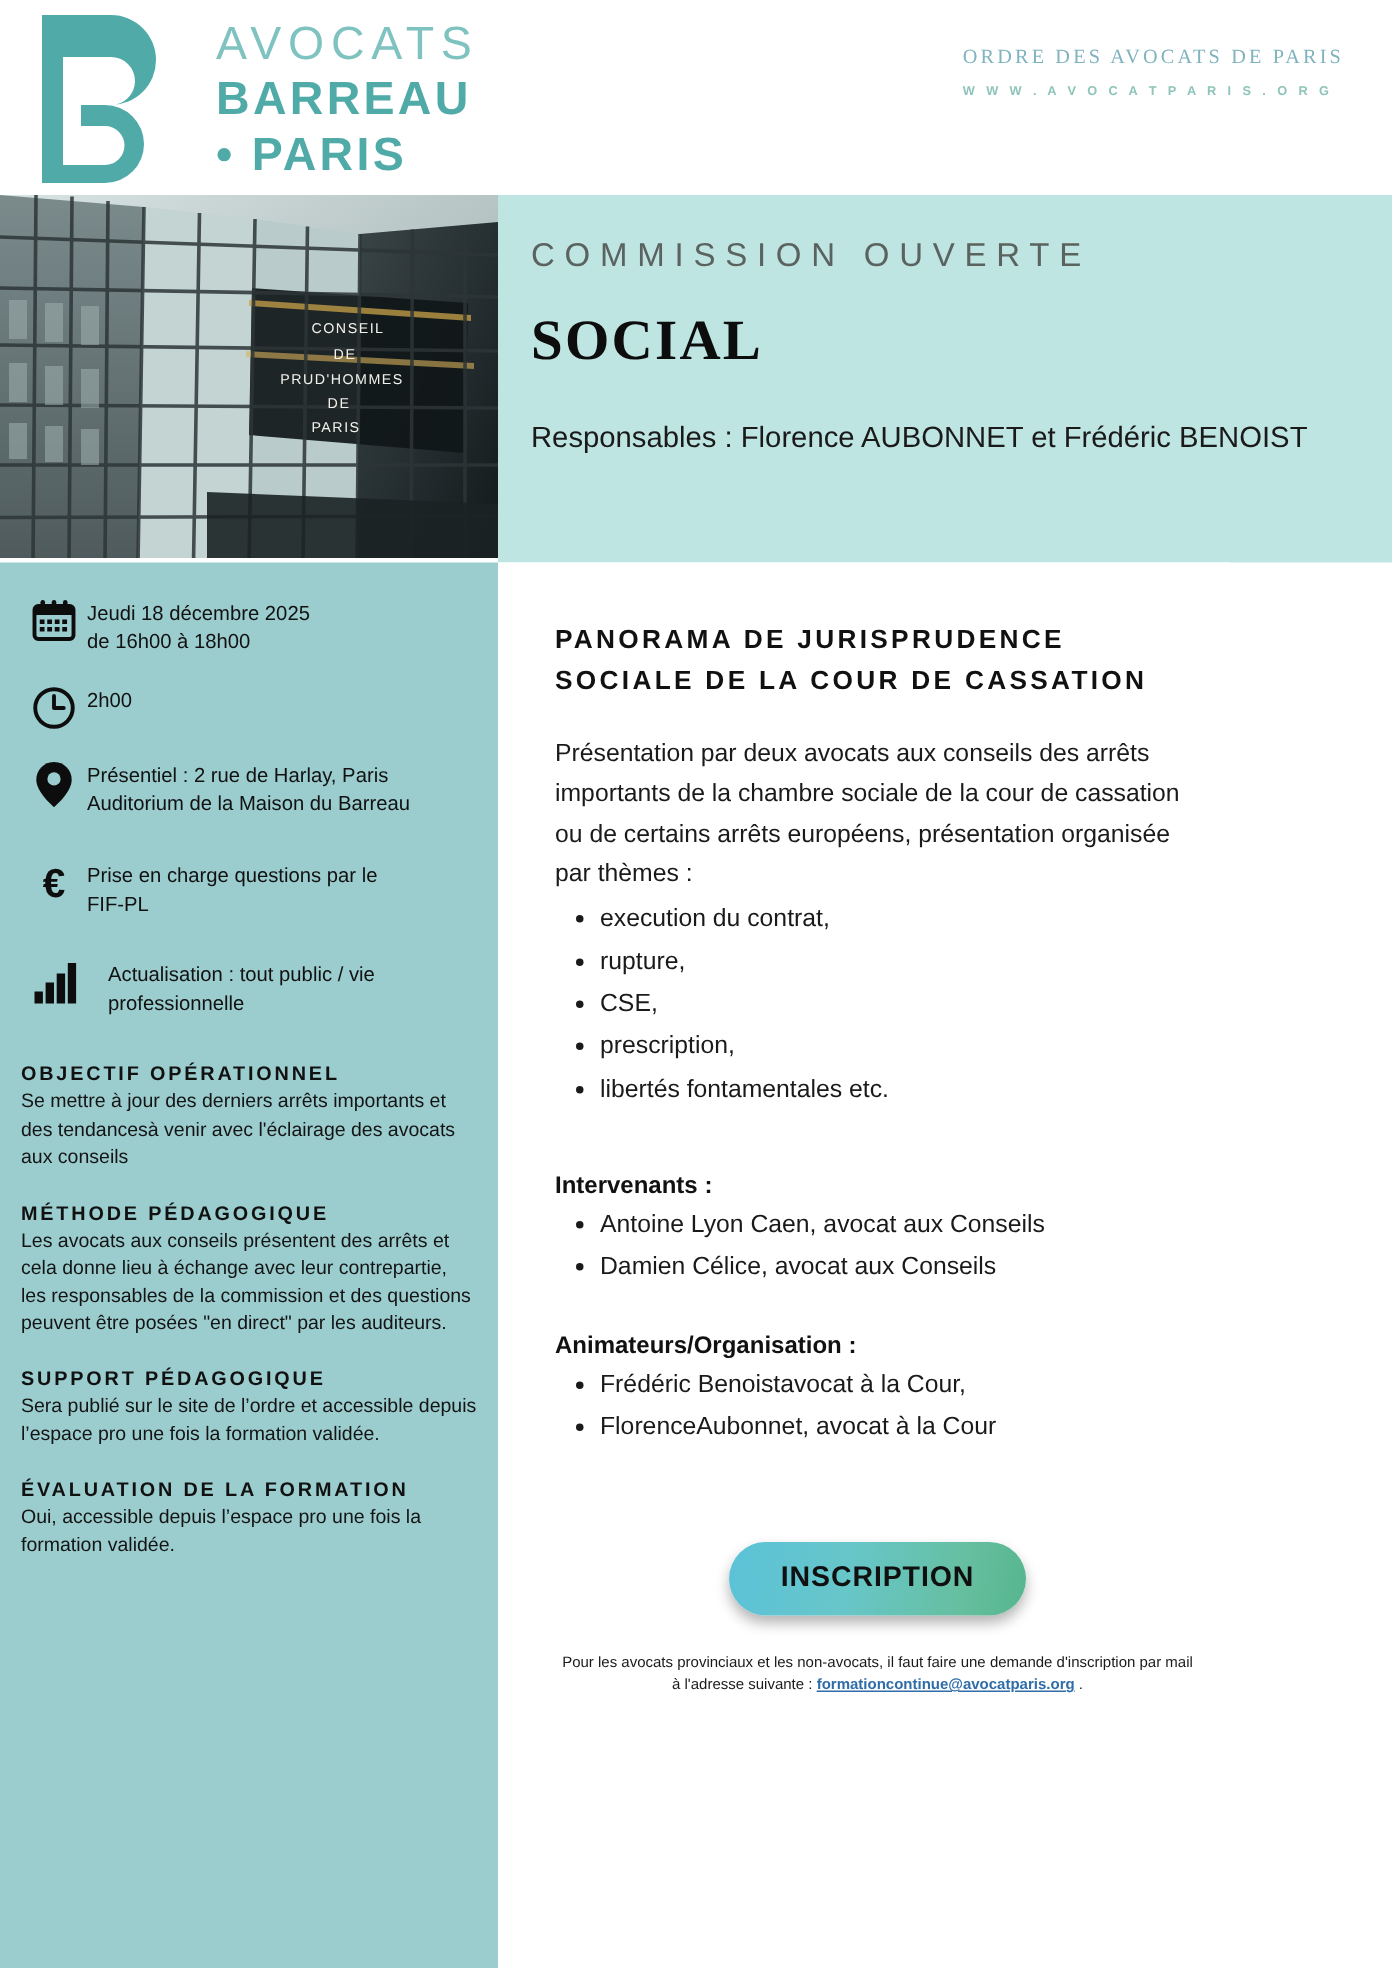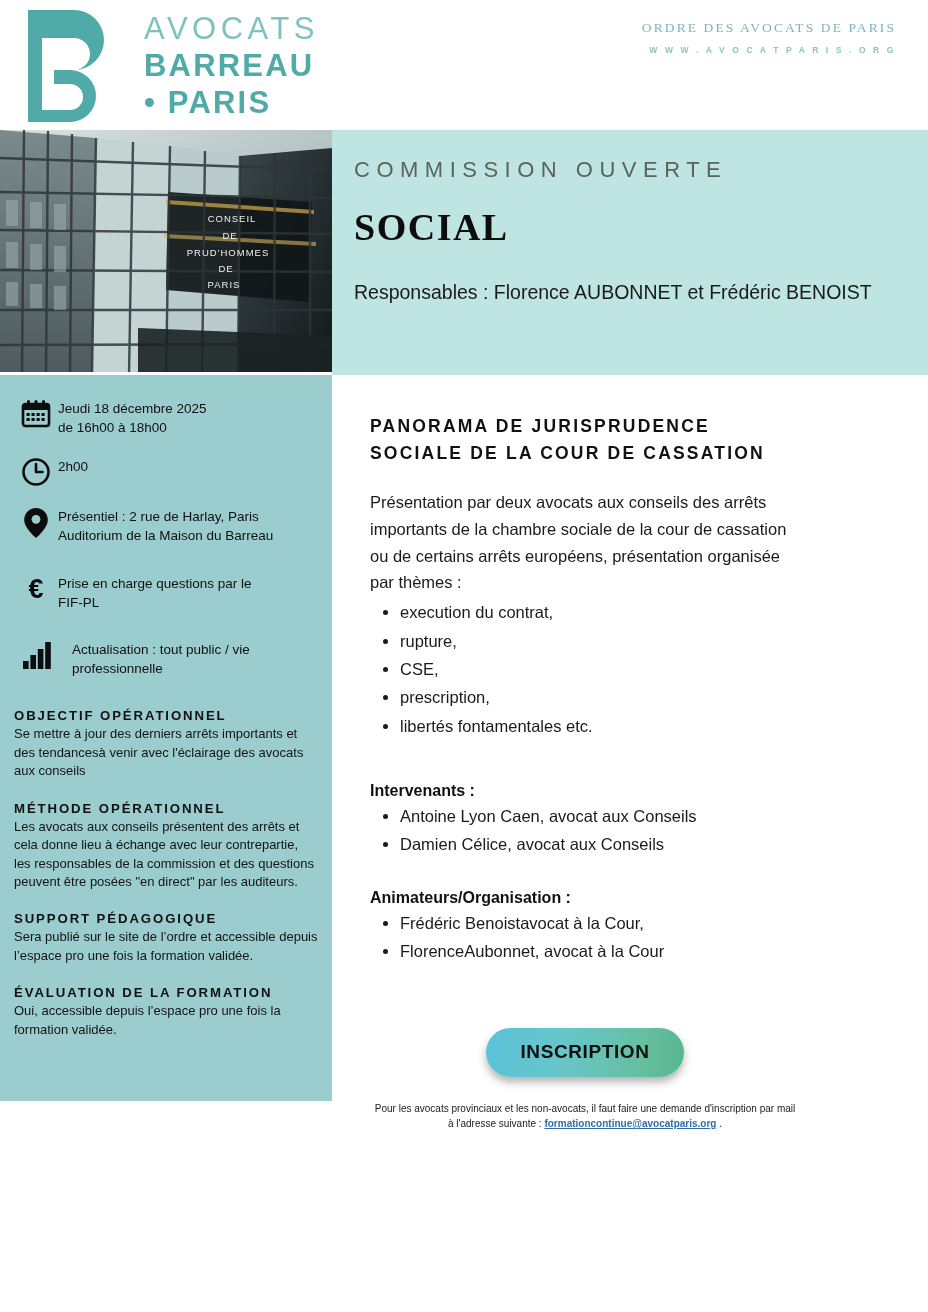--- a/index.html
+++ b/index.html
@@ -52,22 +52,22 @@
   }
   .logo-paris {
     font-size: 31px;
     letter-spacing: 2.2px;
     color: #4FAAA8;
     font-weight: 700;
     margin-top: 6px;
   }
   .header-right {
     position: absolute;
-    right: 32px; top: 20px;
-    text-align: right;
+    right: 32px; top: 30px;
+    text-align: left;
   }
   .ordre-line {
     font-family: "Liberation Serif", serif;
     font-size: 13.5px;
     letter-spacing: 2.1px;
     color: #7fb3bd;
     font-weight: 400;
   }
   .www-line {
     margin-top: 9px;
@@ -113,21 +113,21 @@
     margin-top: 28px;
     font-size: 19.5px;
     color: #1a1a1a;
     line-height: 1.55;
   }
 
   
   .sidebar {
     position: absolute;
     left: 0; top: 375px;
-    width: 332px; height: 726px;
+    width: 332px; height: 937px;
     background: #9bccce;
     padding: 22px 10px 0 14px;
   }
   .info-row {
     display: flex;
     align-items: flex-start;
     margin-bottom: 18px;
   }
   .info-icon {
     width: 44px;
@@ -414,21 +414,21 @@
       <span class="info-text" style="white-space:pre-line">Actualisation : tout public / vie
 professionnelle</span>
     </div>
 
     <div class="side-section">
       <div class="side-h">OBJECTIF OPÉRATIONNEL</div>
       <div class="side-p">Se mettre à jour des derniers arrêts importants et des tendancesà venir avec l'éclairage des avocats aux conseils</div>
     </div>
 
     <div class="side-section">
-      <div class="side-h">MÉTHODE OPÉRATIONNEL</div>
+      <div class="side-h">MÉTHODE PÉDAGOGIQUE</div>
       <div class="side-p">Les avocats aux conseils présentent des arrêts et cela donne lieu à échange avec leur contrepartie, les responsables de la commission et des questions peuvent être posées "en direct" par les auditeurs.</div>
     </div>
 
 
     <div class="side-section">
       <div class="side-h">SUPPORT PÉDAGOGIQUE</div>
       <div class="side-p">Sera publié sur le site de l’ordre et accessible depuis l’espace pro une fois la formation validée.</div>
     </div>
 
     <div class="side-section">

